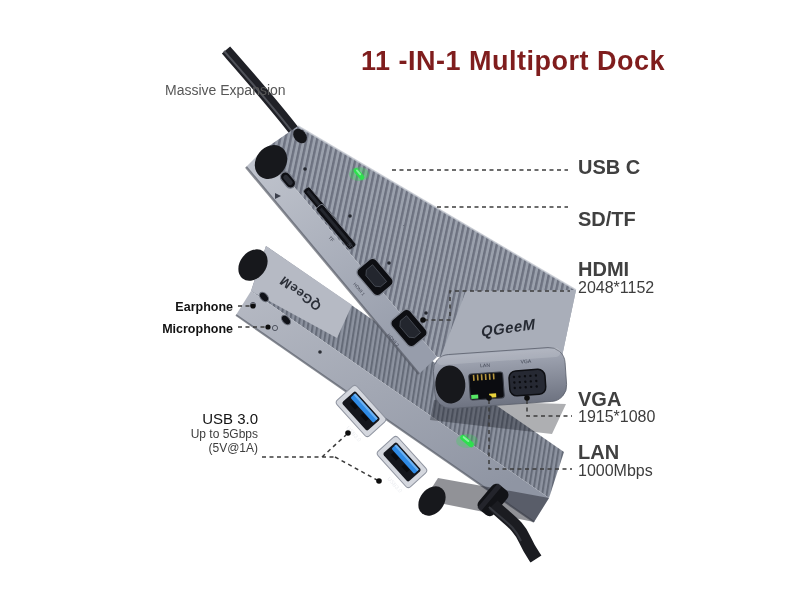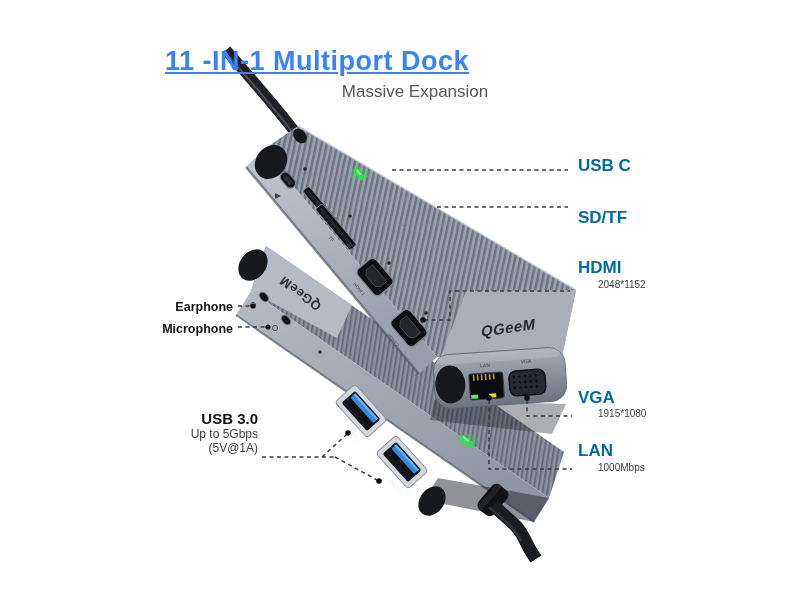--- a/index.html
+++ b/index.html
@@ -1,26 +1,26 @@
 <!DOCTYPE html>
 <html><head>
 <meta charset="utf-8">
 <style>
   html,body{margin:0;padding:0;background:#ffffff;}
   .stage{position:relative;width:800px;height:600px;background:#ffffff;overflow:hidden;
          font-family:"Liberation Sans",sans-serif;}
   .stage svg{position:absolute;left:0;top:0;}
   .lbl{position:absolute;color:#141414;white-space:nowrap;}
-  .title{left:165px;top:46px;width:500px;text-align:left;font-size:27px;font-weight:700;color:#3b82f6;letter-spacing:.5px;text-decoration:underline;}
-  .subtitle{left:165px;top:82px;width:500px;text-align:center;font-size:17px;font-weight:400;color:#575757;}
-  .r-label{left:578px;font-size:17px;font-weight:700;color:#0369a1;}
-  .r-spec{left:598px;font-size:10px;font-weight:400;color:#3d3d3d;}
+  .title{left:165px;top:46px;width:500px;text-align:right;font-size:27px;font-weight:700;color:#7f1d1d;letter-spacing:.5px;}
+  .subtitle{left:165px;top:82px;width:500px;font-size:14px;font-weight:400;color:#575757;}
+  .r-label{left:578px;font-size:20px;font-weight:700;color:#404040;}
+  .r-spec{left:578px;font-size:16px;font-weight:400;color:#3d3d3d;}
   .l-wrap{position:absolute;text-align:right;}
   .l-label{font-size:12.5px;font-weight:700;color:#121212;}
-  .usb3-label{font-size:15px;font-weight:700;color:#121212;}
+  .usb3-label{font-size:15px;font-weight:400;color:#121212;}
   .usb3-spec{font-size:12px;font-weight:400;color:#3d3d3d;}
 </style>
 </head>
 <body>
 
 <div class="stage">
 
 <svg width="800" height="600" viewBox="0 0 800 600">
   <defs>
     <pattern id="stripesA" patternUnits="userSpaceOnUse" width="5.2" height="8" patternTransform="rotate(12)">

